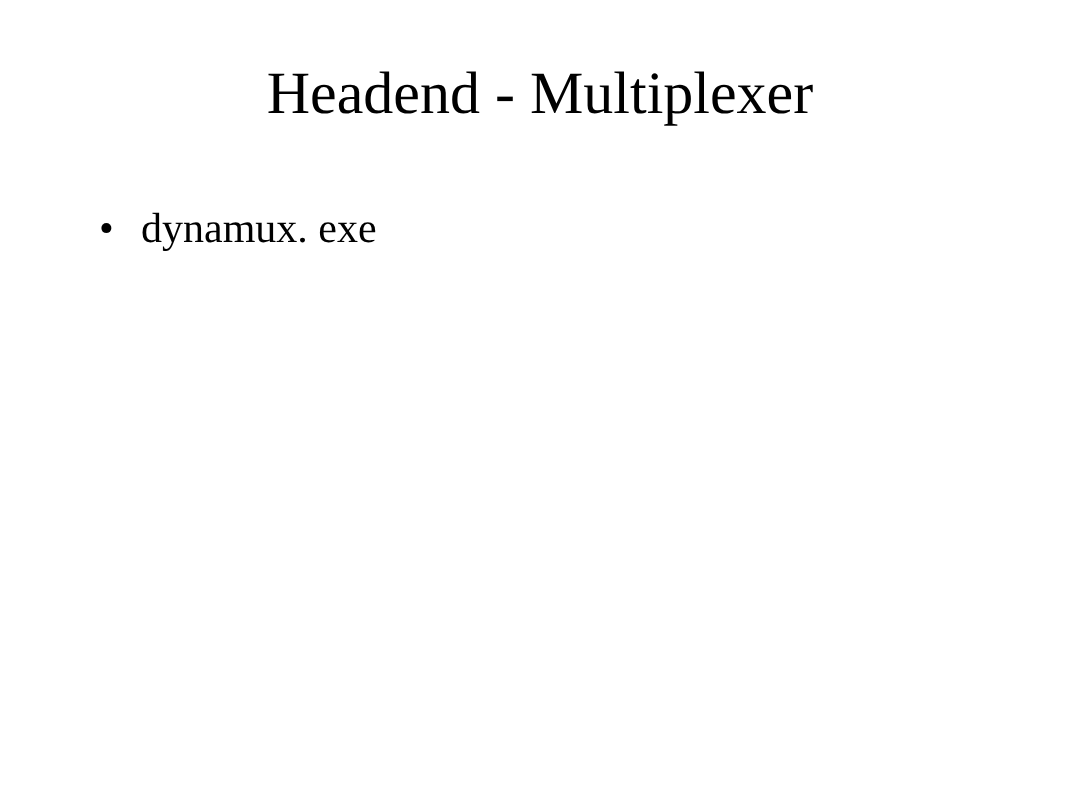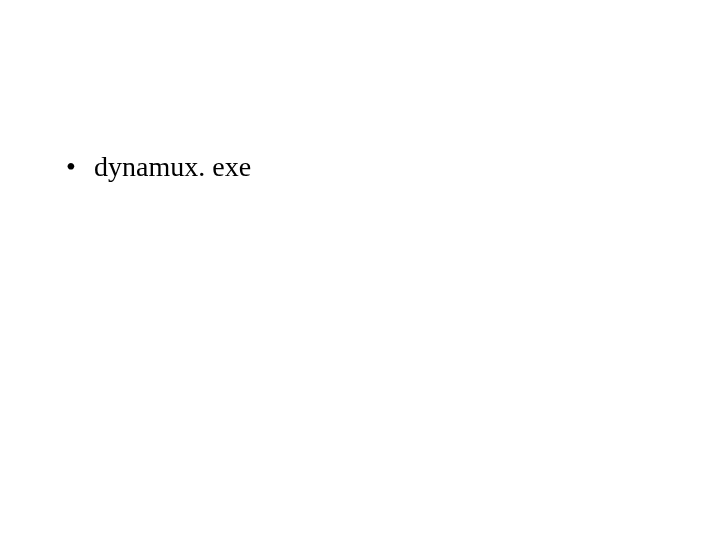--- a/index.html
+++ b/index.html
@@ -21,21 +21,21 @@
     position: absolute;
     top: 38px;
     left: 0;
     width: 100%;
     text-align: center;
     font-size: 40px;
     font-weight: 400;
   }
   .body {
     position: absolute;
-    top: 150px;
+    top: 136px;
     left: 64px;
     right: 60px;
   }
   ul.bullets {
     list-style: none;
     margin: 0;
     padding: 0;
   }
   ul.bullets > li {
     position: relative;
@@ -49,18 +49,19 @@
     position: absolute;
     left: 2px;
     top: 0;
     font-size: 28px;
   }
 </style>
 </head>
 <body>
 
 <div class="slide">
+  <div class="title">Headend - Multiplexer</div>
   <div class="body">
     <ul class="bullets">
       <li>dynamux. exe</li>
     </ul>
   </div>
 </div>
 
 </body></html>

